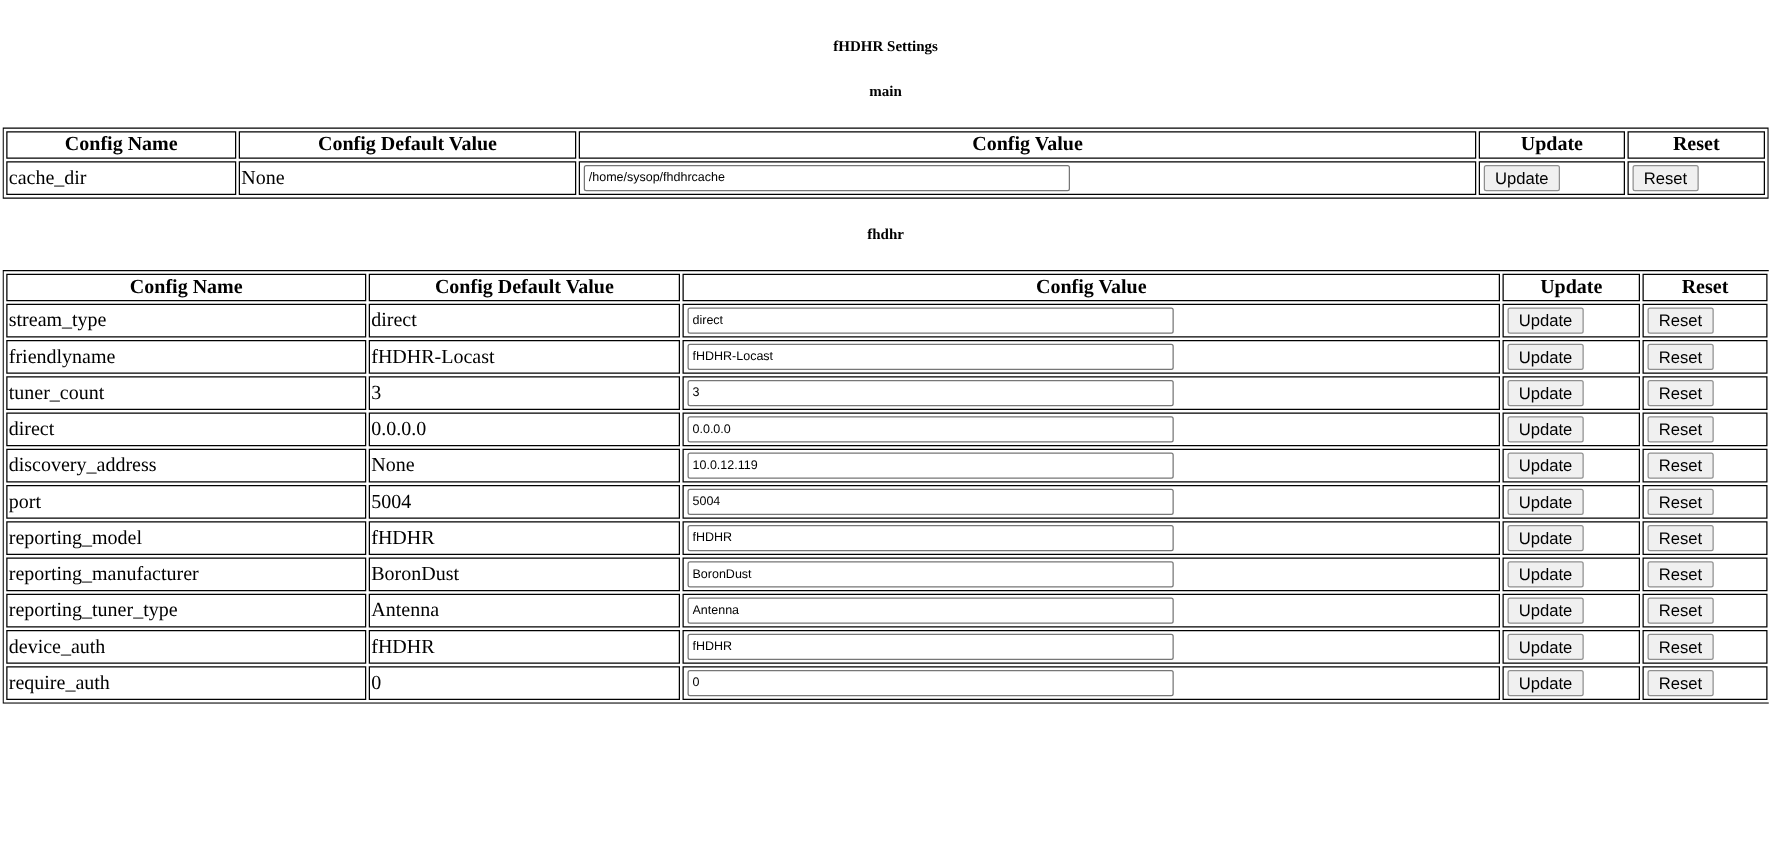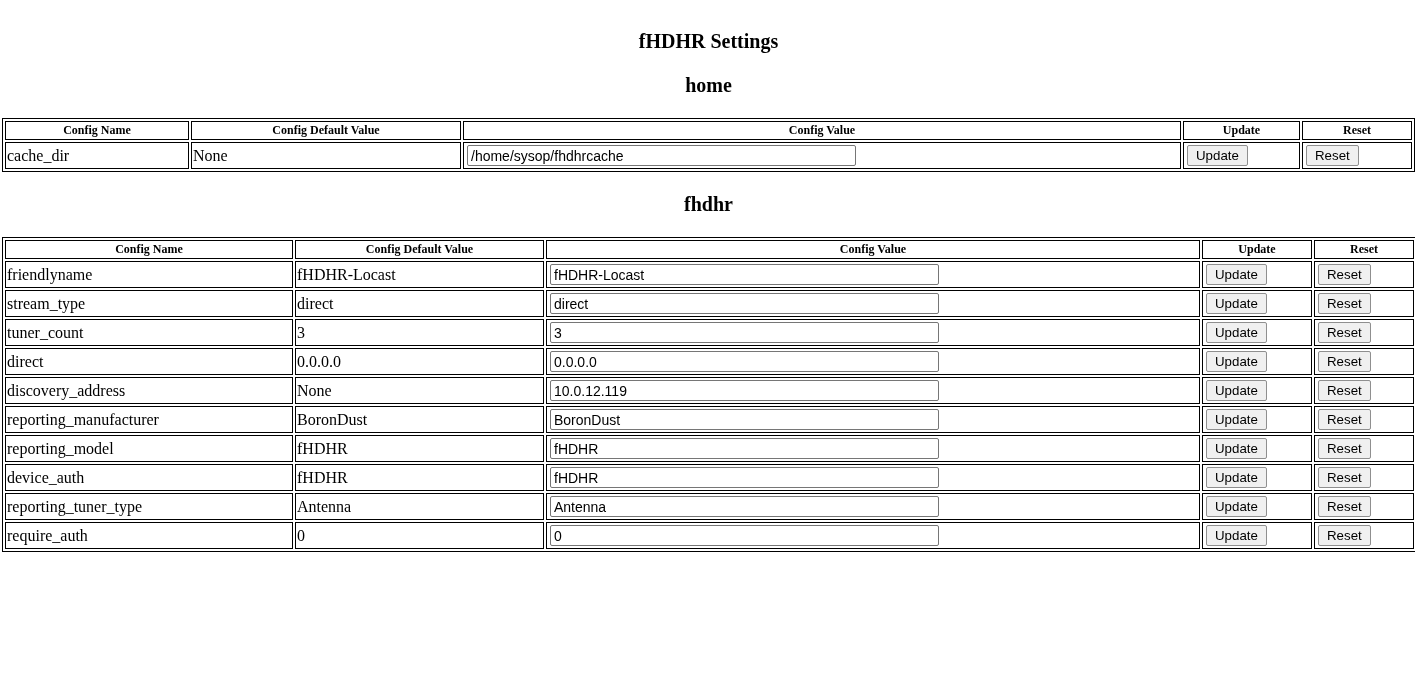--- a/index.html
+++ b/index.html
@@ -7,55 +7,55 @@
     color: #000000;
   }
   body {
     margin: 2px;
     font-family: "Liberation Serif", serif;
     font-size: 16px;
     width: 1413px;
   }
   h4 {
     text-align: center;
-    font-size: 20px;
+    font-size: 12px;
     font-weight: bold;
     margin: 21px 0;
   }
   h4.page-title { margin-top: 28px; }
   table.config-table {
     width: 100%;
     border: 1px solid #000;
     border-collapse: separate;
     border-spacing: 2px;
     table-layout: fixed;
   }
   th {
     border: 1px solid #000;
     padding: 1px;
     font-weight: bold;
     text-align: center;
-    font-size: 12px;
+    font-size: 16px;
     overflow: hidden;
     white-space: nowrap;
   }
   td {
     border: 1px solid #000;
     padding: 1px;
     text-align: left;
     vertical-align: middle;
     overflow: hidden;
     white-space: nowrap;
   }
   input.value-input {
     box-sizing: content-box;
     width: 381px;
     height: 17px;
     font-family: "Liberation Sans", sans-serif;
-    font-size: 14px;
+    font-size: 10px;
     color: #000;
     border: 1px solid #767676;
     border-radius: 2px;
     padding: 1px 3px;
     margin: 0 0 0 2px;
     background: #fff;
   }
   button.action-button {
     font-family: "Liberation Sans", sans-serif;
     font-size: 13.3px;
@@ -68,21 +68,21 @@
     cursor: pointer;
   }
 </style>
 </head>
 <body>
 
 <div>
   <h4 class="page-title">fHDHR Settings</h4>
   <div id="sections">
   <section>
-    <h4 class="section-heading">home</h4>
+    <h4 class="section-heading">main</h4>
     <table class="config-table">
       <colgroup>
             <col style="width: 184px;">
             <col style="width: 270px;">
             <col style="width: 718px;">
             <col style="width: 117px;">
             <col style="width: 110px;">
           </colgroup>
       <thead>
         <tr>
@@ -126,48 +126,48 @@
         <tr>
           <th>Config Name</th>
           <th>Config Default Value</th>
           <th>Config Value</th>
           <th>Update</th>
           <th>Reset</th>
         </tr>
       </thead>
       <tbody>
   <tr>
+    <td>stream_type</td>
+    <td>direct</td>
+    <td>
+      <input type="text" class="value-input" value="direct" style="">
+    </td>
+    <td>
+      <button class="action-button">Update</button>
+    </td>
+    <td>
+      <button class="action-button">Reset</button>
+    </td>
+  </tr>
+
+  <tr>
     <td>friendlyname</td>
     <td>fHDHR-Locast</td>
     <td>
       <input type="text" class="value-input" value="fHDHR-Locast" style="">
     </td>
     <td>
       <button class="action-button">Update</button>
     </td>
     <td>
       <button class="action-button">Reset</button>
     </td>
   </tr>
 
   <tr>
-    <td>stream_type</td>
-    <td>direct</td>
-    <td>
-      <input type="text" class="value-input" value="direct" style="">
-    </td>
-    <td>
-      <button class="action-button">Update</button>
-    </td>
-    <td>
-      <button class="action-button">Reset</button>
-    </td>
-  </tr>
-
-  <tr>
     <td>tuner_count</td>
     <td>3</td>
     <td>
       <input type="text" class="value-input" value="3" style="">
     </td>
     <td>
       <button class="action-button">Update</button>
     </td>
     <td>
       <button class="action-button">Reset</button>
@@ -196,69 +196,82 @@
       <input type="text" class="value-input" value="10.0.12.119" style="">
     </td>
     <td>
       <button class="action-button">Update</button>
     </td>
     <td>
       <button class="action-button">Reset</button>
     </td>
   </tr>
 
+  <tr>
+    <td>port</td>
+    <td>5004</td>
+    <td>
+      <input type="text" class="value-input" value="5004" style="">
+    </td>
+    <td>
+      <button class="action-button">Update</button>
+    </td>
+    <td>
+      <button class="action-button">Reset</button>
+    </td>
+  </tr>
+
+  <tr>
+    <td>reporting_model</td>
+    <td>fHDHR</td>
+    <td>
+      <input type="text" class="value-input" value="fHDHR" style="">
+    </td>
+    <td>
+      <button class="action-button">Update</button>
+    </td>
+    <td>
+      <button class="action-button">Reset</button>
+    </td>
+  </tr>
 
   <tr>
     <td>reporting_manufacturer</td>
     <td>BoronDust</td>
     <td>
       <input type="text" class="value-input" value="BoronDust" style="">
     </td>
     <td>
       <button class="action-button">Update</button>
     </td>
     <td>
       <button class="action-button">Reset</button>
     </td>
   </tr>
 
-  <tr>
-    <td>reporting_model</td>
-    <td>fHDHR</td>
-    <td>
-      <input type="text" class="value-input" value="fHDHR" style="">
-    </td>
-    <td>
-      <button class="action-button">Update</button>
-    </td>
-    <td>
-      <button class="action-button">Reset</button>
-    </td>
-  </tr>
-
+
+  <tr>
+    <td>reporting_tuner_type</td>
+    <td>Antenna</td>
+    <td>
+      <input type="text" class="value-input" value="Antenna" style="">
+    </td>
+    <td>
+      <button class="action-button">Update</button>
+    </td>
+    <td>
+      <button class="action-button">Reset</button>
+    </td>
+  </tr>
 
   <tr>
     <td>device_auth</td>
     <td>fHDHR</td>
     <td>
       <input type="text" class="value-input" value="fHDHR" style="">
-    </td>
-    <td>
-      <button class="action-button">Update</button>
-    </td>
-    <td>
-      <button class="action-button">Reset</button>
-    </td>
-  </tr>
-
-  <tr>
-    <td>reporting_tuner_type</td>
-    <td>Antenna</td>
-    <td>
-      <input type="text" class="value-input" value="Antenna" style="">
     </td>
     <td>
       <button class="action-button">Update</button>
     </td>
     <td>
       <button class="action-button">Reset</button>
     </td>
   </tr>
 
   <tr>

